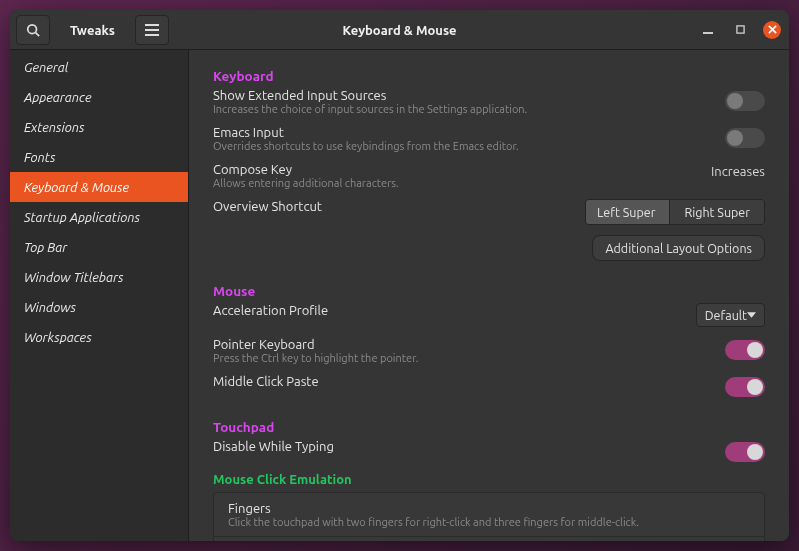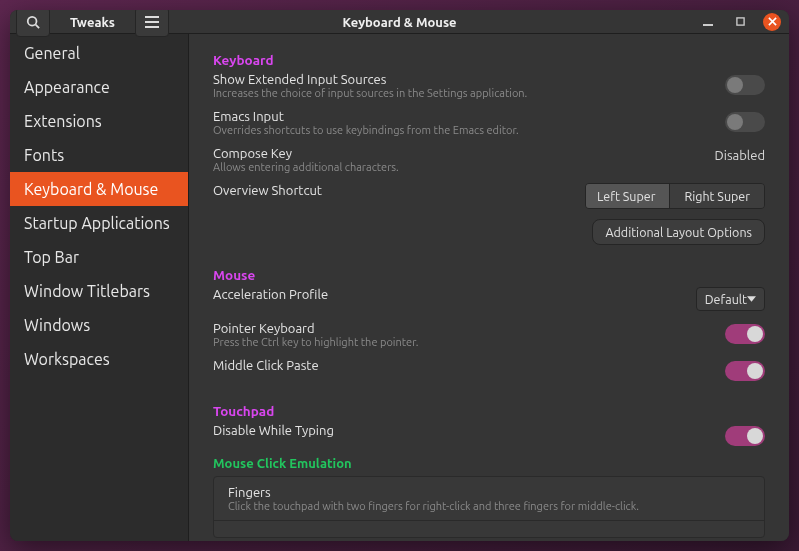--- a/index.html
+++ b/index.html
@@ -17,21 +17,21 @@
   width: 779px;
   height: 531px;
   background: #2c2c2c;
   border-radius: 8px;
   box-shadow: 0 8px 30px rgba(0,0,0,0.5);
   display: flex;
   flex-direction: column;
   overflow: hidden;
 }
 .titlebar {
-  height: 24px;
+  height: 40px;
   background: #353535;
   display: flex;
   align-items: center;
   border-bottom: 1px solid #1e1e1e;
   position: relative;
 }
 .titlebar-left {
   display: flex;
   align-items: center;
   height: 100%;
@@ -93,22 +93,23 @@
 }
 .sidebar {
   width: 179px;
   background: #2c2c2c;
   border-right: 1px solid #1e1e1e;
   padding-top: 2px;
 }
 .sidebar-item {
   padding: 8px 14px;
   color: #e8e8e8;
-  font-size: 16px;
-  cursor: pointer;
+  font-size: 13px;
+  cursor: pointer;
+  font-style: italic;
 }
 .sidebar-item.selected {
   background: #e95420;
   color: #fff;
 }
 .main {
   flex: 1;
   background: #353535;
   overflow-y: auto;
   padding: 18px 24px 10px 24px;
@@ -294,21 +295,21 @@
           <div class="row-label">Emacs Input</div>
           <div class="row-sub">Overrides shortcuts to use keybindings from the Emacs editor.</div>
         </div>
         <div class="toggle"></div>
       </div>
       <div class="row">
         <div class="row-text">
           <div class="row-label">Compose Key</div>
           <div class="row-sub">Allows entering additional characters.</div>
         </div>
-        <div class="text-right">Disabled</div>
+        <div class="text-right">Increases</div>
       </div>
       <div class="row">
         <div class="row-text">
           <div class="row-label">Overview Shortcut</div>
         </div>
         <div class="btn-group">
           <div class="btn-seg active">Left Super</div>
           <div class="btn-seg">Right Super</div>
         </div>
       </div>

